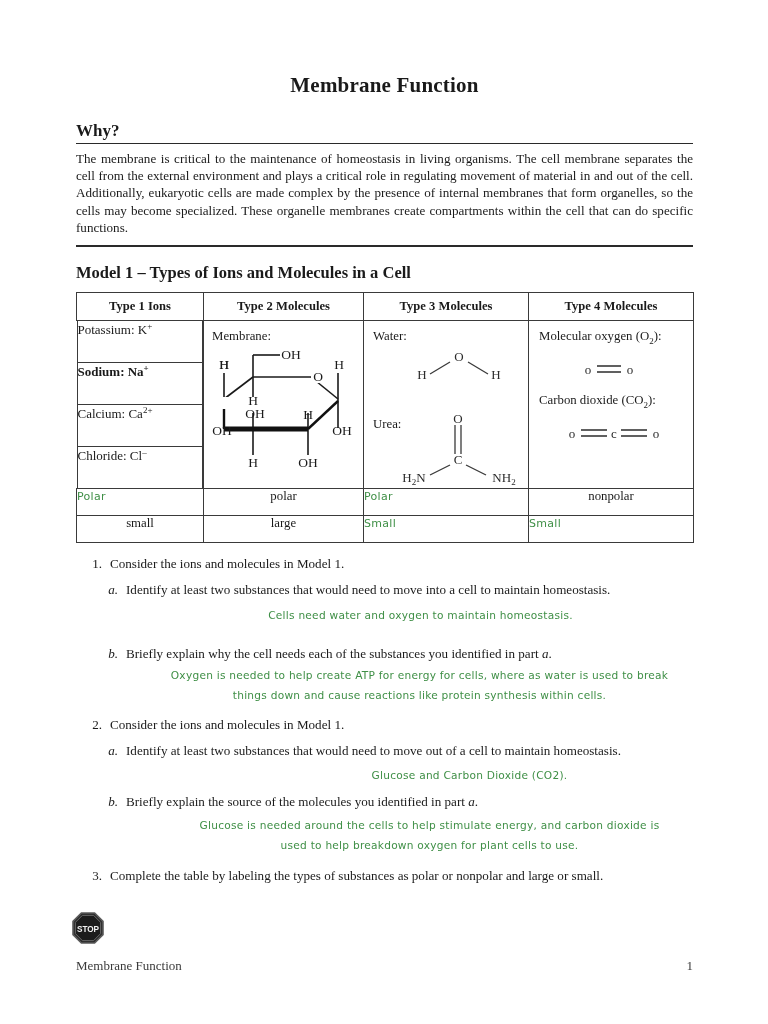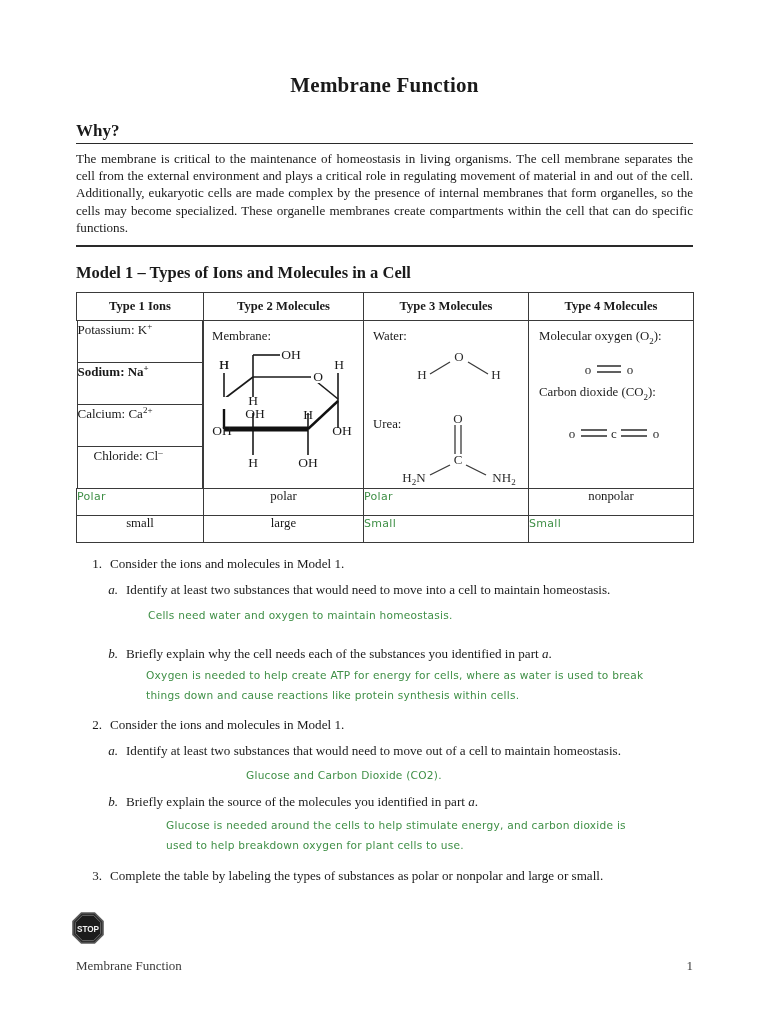--- a/index.html
+++ b/index.html
@@ -165,20 +165,21 @@
   .sub-text { flex: 1; }
   .sub-text i { font-style: italic; }
 
   .answer {
     color: #3f8f46;
     font-family: "DejaVu Sans", "Liberation Sans", sans-serif;
     font-size: 10.6px;
     line-height: 1.85;
     letter-spacing: .25px;
     margin: 8px 0 0 0;
+    text-align: center;
   }
   .ans-ind-1 { padding-left: 72px; }
   .ans-ind-2 { padding-left: 70px; }
   .ans-ind-3 { padding-left: 170px; }
   .ans-ind-4 { padding-left: 90px; }
 
   
   .stop-wrap {
     position: absolute;
     left: 72px;
@@ -243,21 +244,21 @@
                   <tr>
                     <td class="ion-cell" style="border:1.1px solid #3a3a3a;border-top:none;border-left:1.1px solid #3a3a3a;"><span>Potassium:</span> <span>K</span><sup>+</sup></td>
                   </tr>
               <tr>
                     <td class="ion-cell" style="border:1.1px solid #3a3a3a;border-top:none;font-weight:bold;"><span>Sodium:</span> <span>Na</span><sup>+</sup></td>
                   </tr>
               <tr>
                     <td class="ion-cell" style="border:1.1px solid #3a3a3a;border-top:none;"><span>Calcium:</span> <span>Ca</span><sup>2+</sup></td>
                   </tr>
               <tr>
-                    <td class="ion-cell" style="border:1.1px solid #3a3a3a;border-top:none;border-bottom:none;padding-left:16px;"><span>Chloride:</span> <span>Cl</span><sup>–</sup></td>
+                    <td class="ion-cell" style="border:1.1px solid #3a3a3a;border-top:none;border-bottom:none;"><span>Chloride:</span> <span>Cl</span><sup>–</sup></td>
                   </tr>
             </tbody>
               </table>
           </td>
 
           <td class="struct-cell">
             <div class="struct-label" style="left:8px;top:8px;">Membrane:</div>
             <svg width="158" height="140" viewBox="0 0 158 140" style="position:absolute;left:4px;top:22px;">
               <g stroke="#1a1a1a" stroke-width="1.6" fill="none">
 
@@ -348,21 +349,21 @@
               <g stroke="#2b2b2b" stroke-width="1.5">
                 <line x1="26" y1="11" x2="50" y2="11"></line>
                 <line x1="26" y1="17" x2="50" y2="17"></line>
               </g>
               <g font-family="Liberation Serif, serif" font-size="13" fill="#2b2b2b" text-anchor="middle">
                 <text x="17" y="19">o</text>
                 <text x="59" y="19">o</text>
               </g>
             </svg>
 
-            <div class="struct-label" style="left:10px;top:64px;white-space:nowrap;"><span>Carbon dioxide (CO</span><sub style="font-size:9px;">2</sub><span>):</span></div>
+            <div class="struct-label" style="left:10px;top:72px;white-space:nowrap;"><span>Carbon dioxide (CO</span><sub style="font-size:9px;">2</sub><span>):</span></div>
             <svg width="120" height="28" viewBox="0 0 120 28" style="position:absolute;left:28px;top:98px;">
               <g stroke="#2b2b2b" stroke-width="1.5">
                 <line x1="24" y1="11" x2="50" y2="11"></line>
                 <line x1="24" y1="17" x2="50" y2="17"></line>
                 <line x1="64" y1="11" x2="90" y2="11"></line>
                 <line x1="64" y1="17" x2="90" y2="17"></line>
               </g>
               <g font-family="Liberation Serif, serif" font-size="13" fill="#2b2b2b" text-anchor="middle">
                 <text x="15" y="19">o</text>
                 <text x="57" y="19">c</text>

